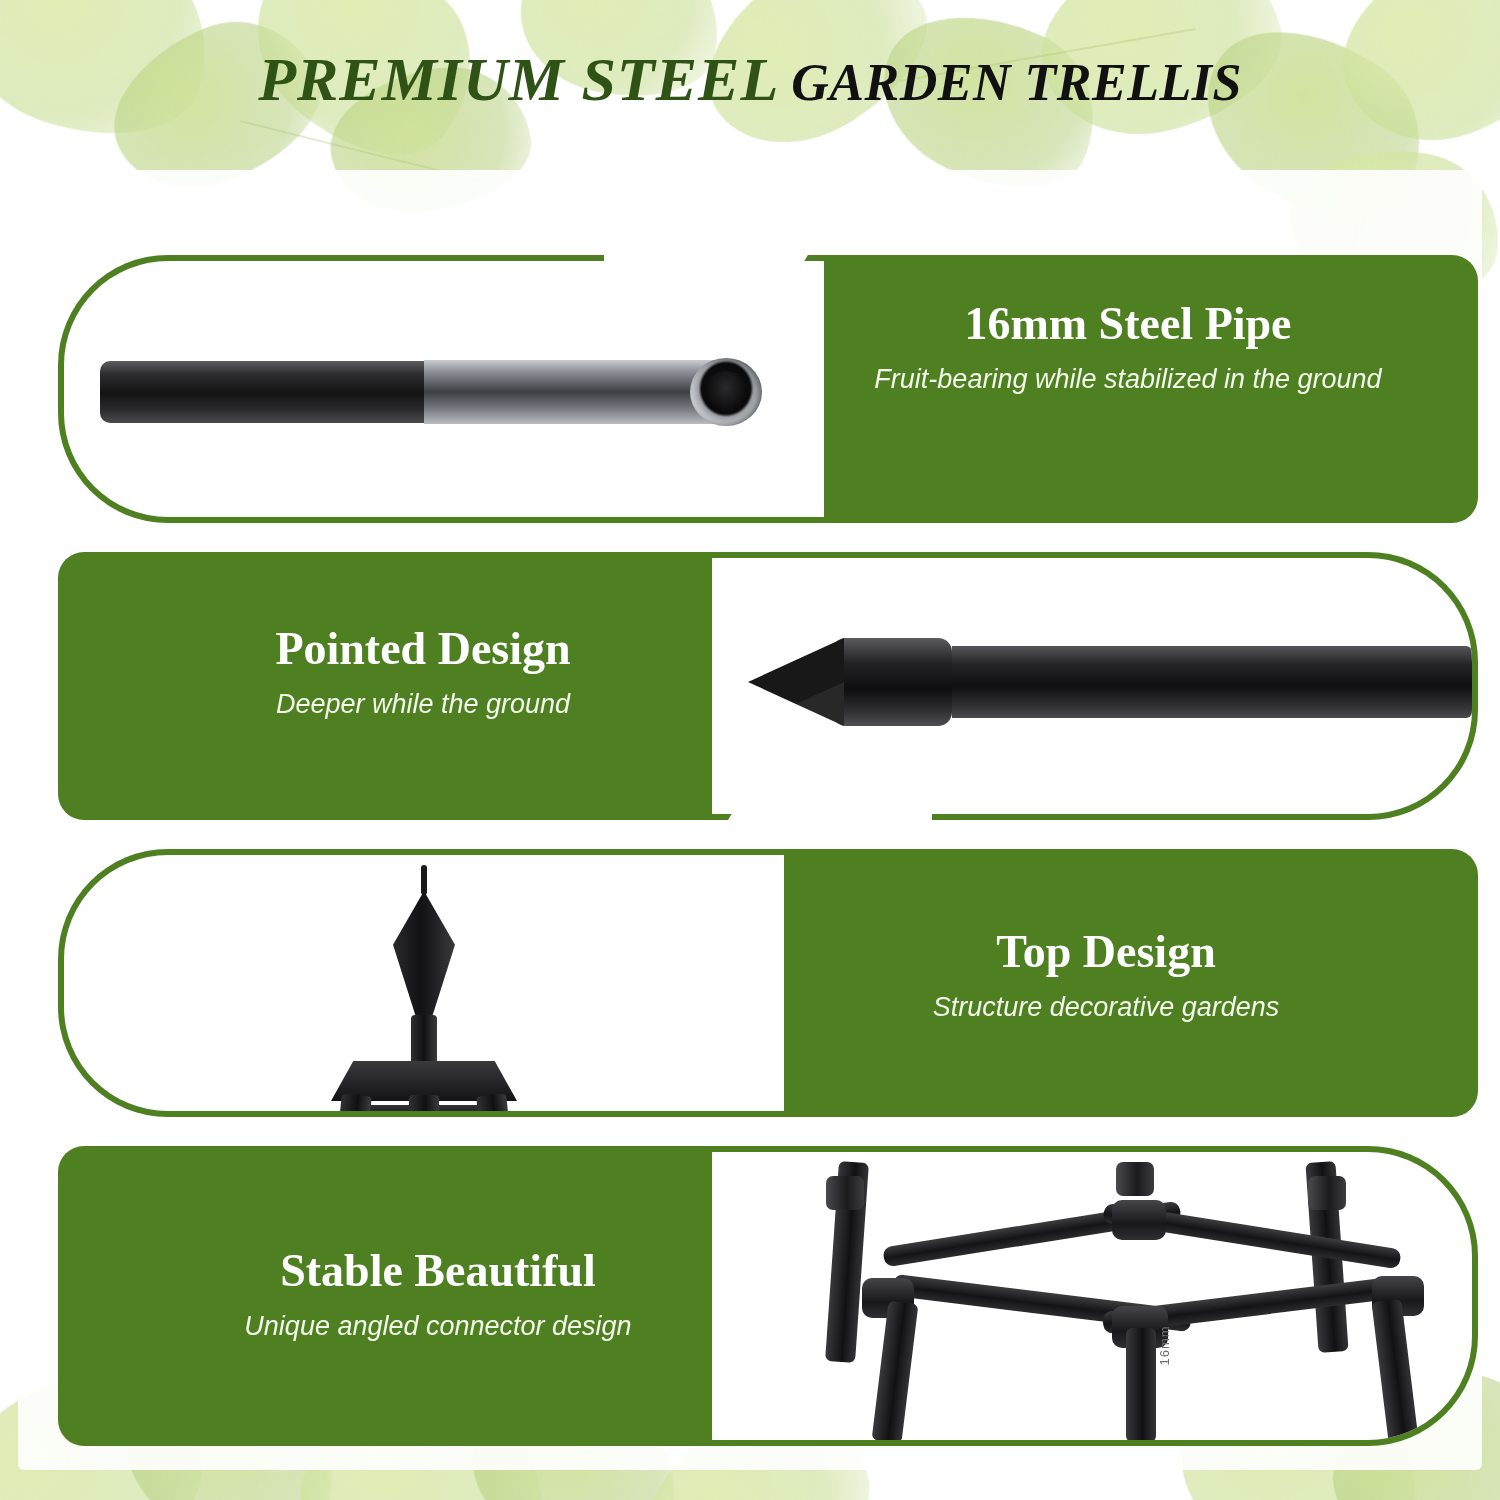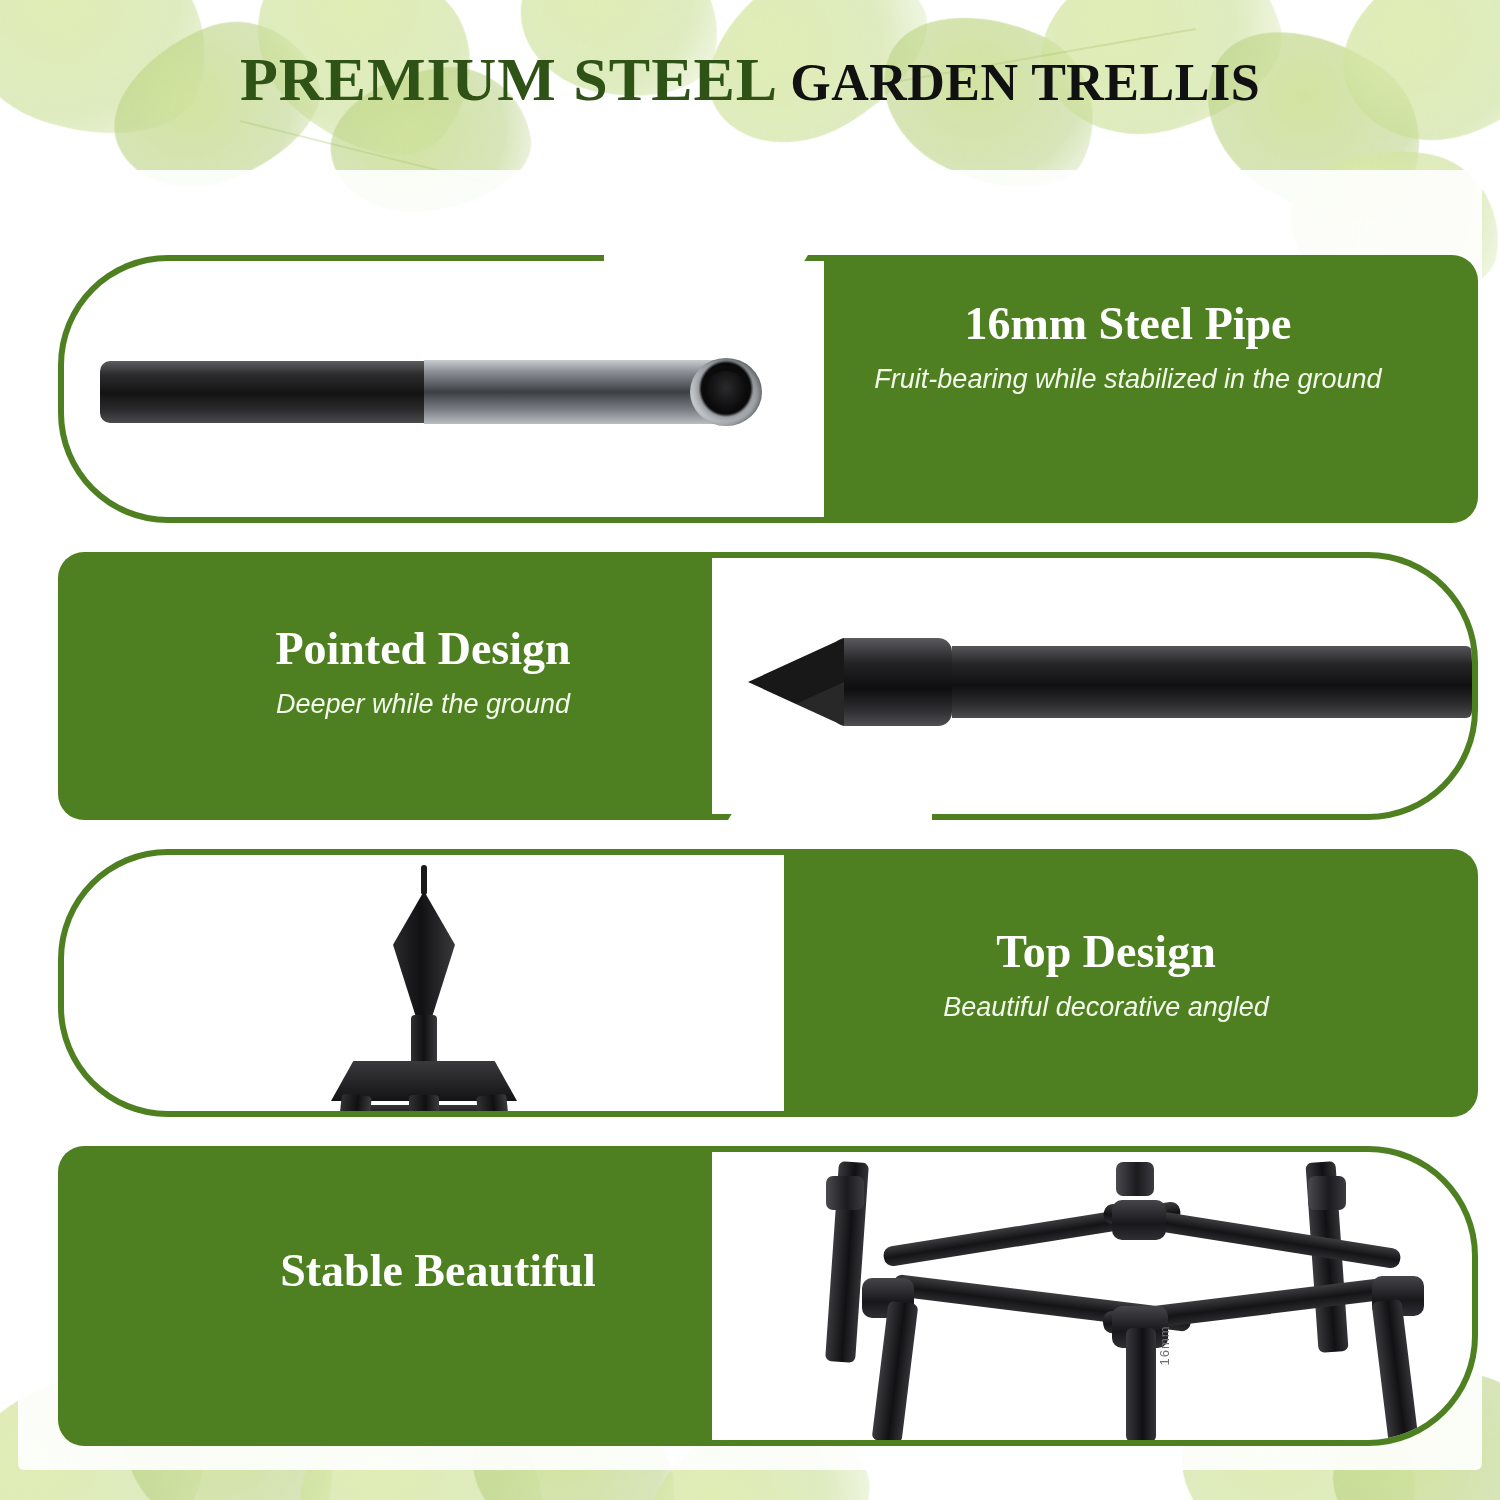--- a/index.html
+++ b/index.html
@@ -44,20 +44,21 @@
   }
 
   
   .header {
     position: absolute;
     top: 44px;
     left: 0;
     width: 100%;
     text-align: center;
     white-space: nowrap;
+    font-style: italic;
   }
   .header .t1 {
     font-family: "Liberation Serif", serif;
     font-weight: bold;
     font-size: 62px;
     letter-spacing: 1px;
     color: #2f5317;
     text-transform: uppercase;
   }
   .header .t2 {
@@ -364,21 +365,21 @@
           <div class="finial-neck"></div>
           <div class="finial-plate"></div>
           <div class="finial-bar"></div>
           <div class="finial-leg l"></div>
           <div class="finial-leg m"></div>
           <div class="finial-leg r"></div>
         </div>
       </div>
       <div class="ftext">
         <div class="ftitle">Top Design</div>
-        <div class="fsub">Beautiful decorative angled</div>
+        <div class="fsub">Structure decorative gardens</div>
       </div>
     </div>
 
     <div class="feature r4">
       <div class="photo">
         <div class="art">
 
           <div class="leg" style="left:120px; top:10px; height:200px; transform:rotate(4deg);"></div>
           <div class="leg" style="left:600px; top:10px; height:190px; transform:rotate(-4deg);"></div>
 
@@ -397,17 +398,18 @@
           <div class="leg" style="left:414px; top:176px; height:114px;"></div>
 
           <div class="sleeve" style="left:114px; top:24px;"></div>
           <div class="sleeve" style="left:596px; top:24px;"></div>
           <div class="sleeve" style="left:404px; top:10px;"></div>
           <div class="mark" style="left:432px; top:186px; transform:rotate(-90deg);">16mm</div>
         </div>
       </div>
       <div class="ftext">
         <div class="ftitle">Stable Beautiful</div>
+        <div class="fsub">Unique angled connector design</div>
       </div>
     </div>
 
   </div>
 </div>
 
 </body></html>

